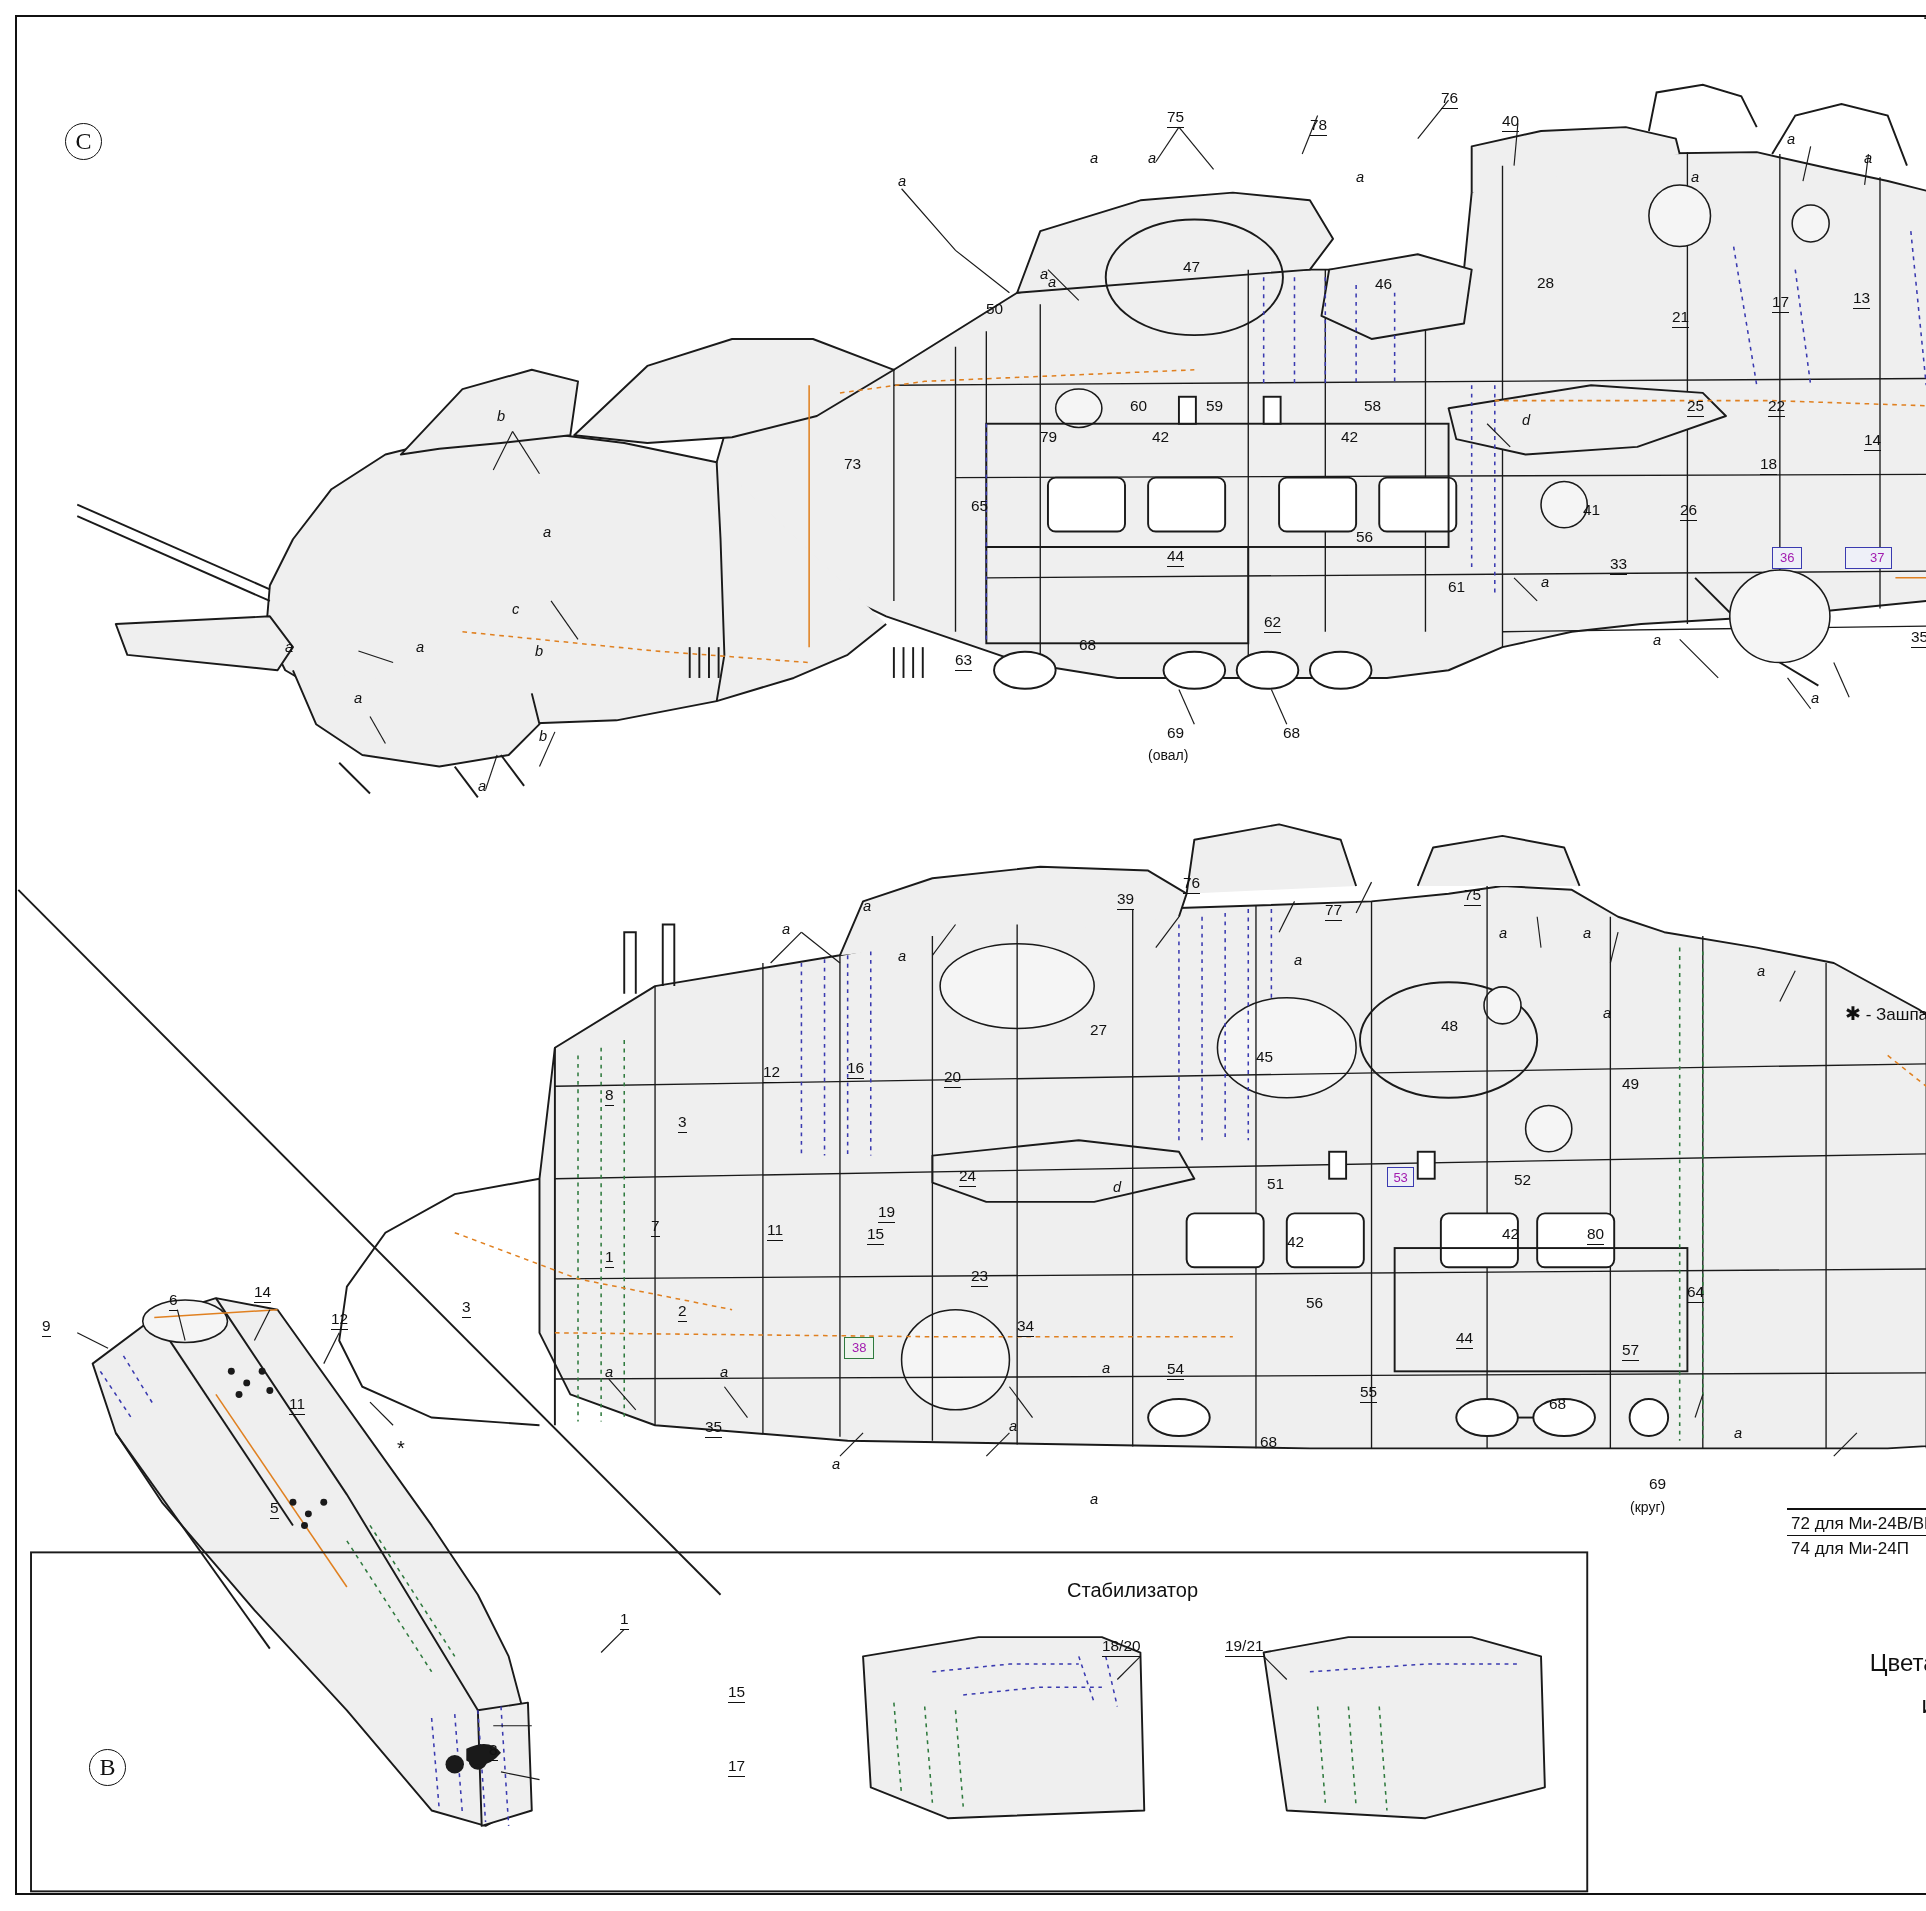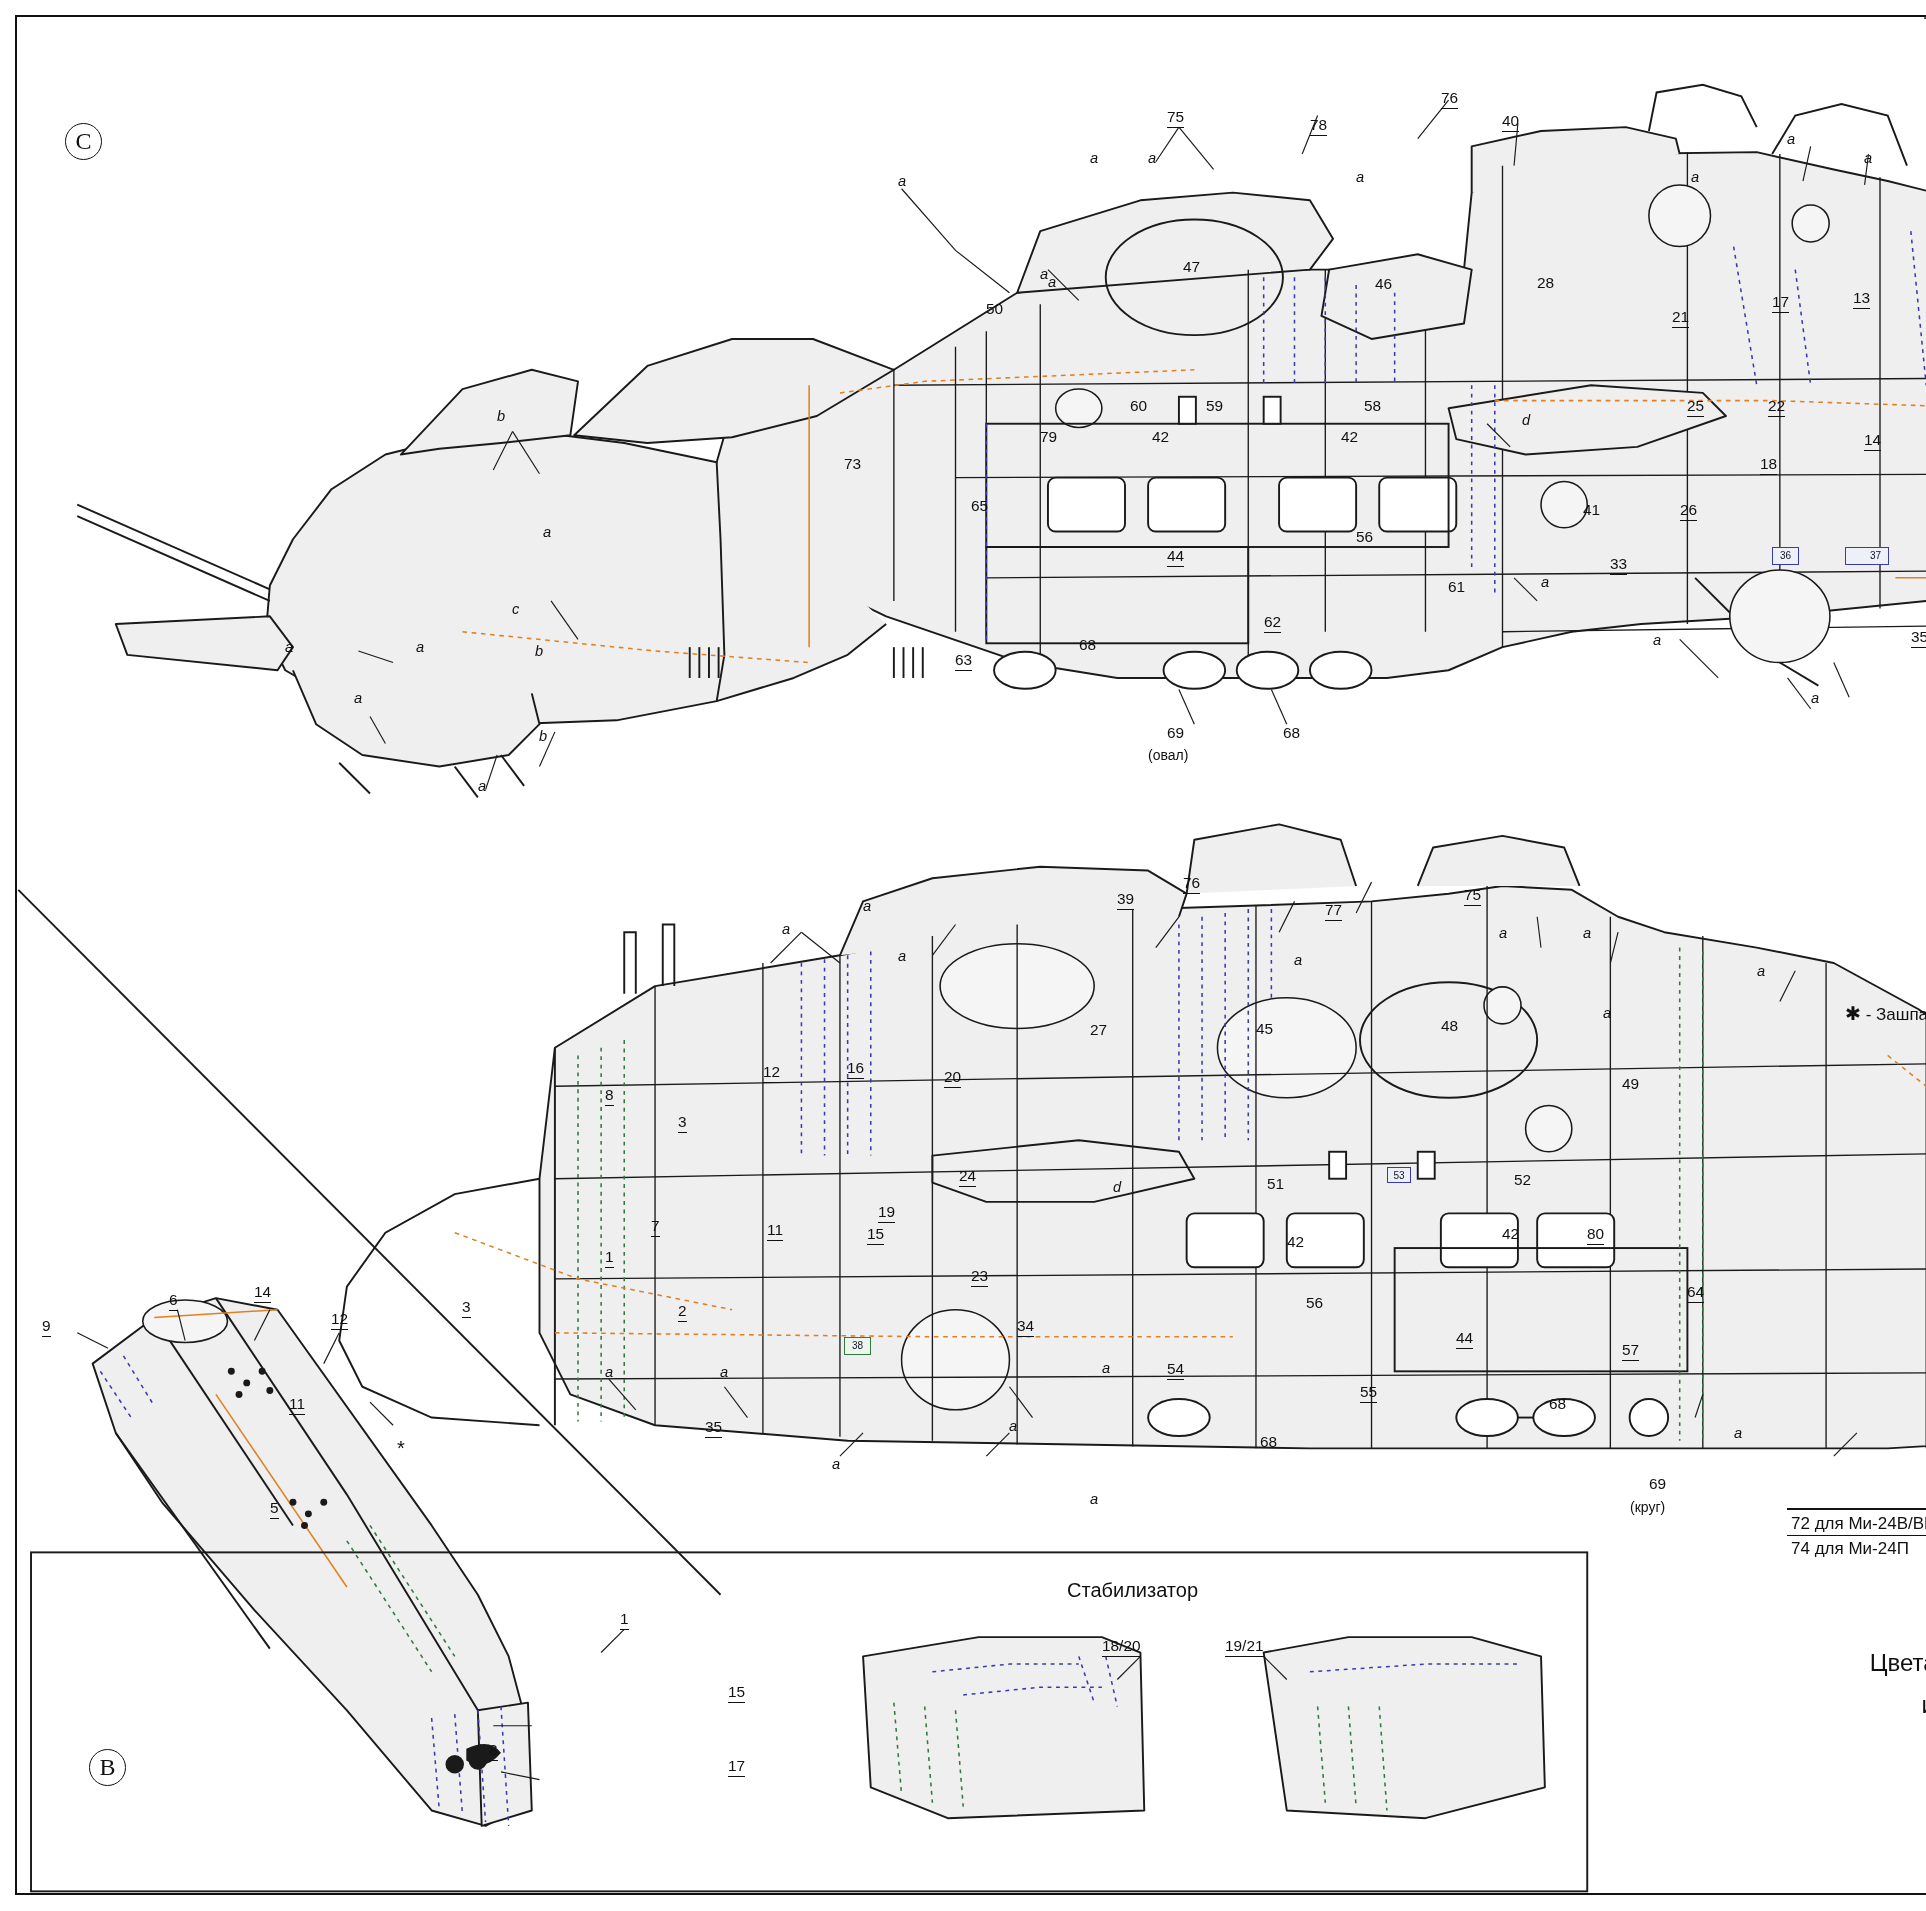--- a/index.html
+++ b/index.html
@@ -41,22 +41,22 @@
     display:flex;align-items:center;justify-content:center;
     font-family:"Liberation Serif",serif;
     font-size:24px;
     color:#111;
   }
   .boxed{
     position:absolute;
     border:1.5px solid #3a3ab0;
     background:#eef0f8;
     padding:2.3px 7px;
-    font-size:10px;
-    color:#0f172a;
+    font-size:13px;
+    color:#a21caf;
   }
   .boxed.green{border-color:#2f7a3e;background:#eef5ee;}
   .panel-line{position:absolute;background:#111;}
 </style>
 </head>
 <body>
 
 <div id="page">
 
   <div class="frame"></div>
@@ -507,21 +507,21 @@
   <div class="lbl note" style="left:1845px;top:1002px;">
     <span style="font-size:19px;">✱</span>
     <span>- Зашпаклевать в указанном месте расшивку на пластике</span>
   </div>
 
   <div class="lbl num u" style="left:1117px;top:890px;">39</div>
   <div class="lbl num u" style="left:1183px;top:874px;">76</div>
   <div class="lbl num u" style="left:1325px;top:901px;">77</div>
   <div class="lbl num u" style="left:1464px;top:886px;">75</div>
   <div class="lbl num" style="left:1090px;top:1021px;">27</div>
-  <div class="lbl num" style="left:1256px;top:1020px;">45</div>
+  <div class="lbl num" style="left:1256px;top:1048px;">45</div>
   <div class="lbl num" style="left:1441px;top:1017px;">48</div>
   <div class="lbl num" style="left:1622px;top:1075px;">49</div>
   <div class="lbl num u" style="left:605px;top:1086px;">8</div>
   <div class="lbl num u" style="left:763px;top:1063px;">12</div>
   <div class="lbl num u" style="left:847px;top:1059px;">16</div>
   <div class="lbl num u" style="left:944px;top:1044px;margin-top:24px;">20</div>
   <div class="lbl num u" style="left:678px;top:1113px;">3</div>
   <div class="lbl num u" style="left:878px;top:1171px;margin-top:32px;">19</div>
   <div class="lbl num u" style="left:959px;top:1167px;">24</div>
   <div class="lbl num" style="left:1267px;top:1175px;">51</div>

